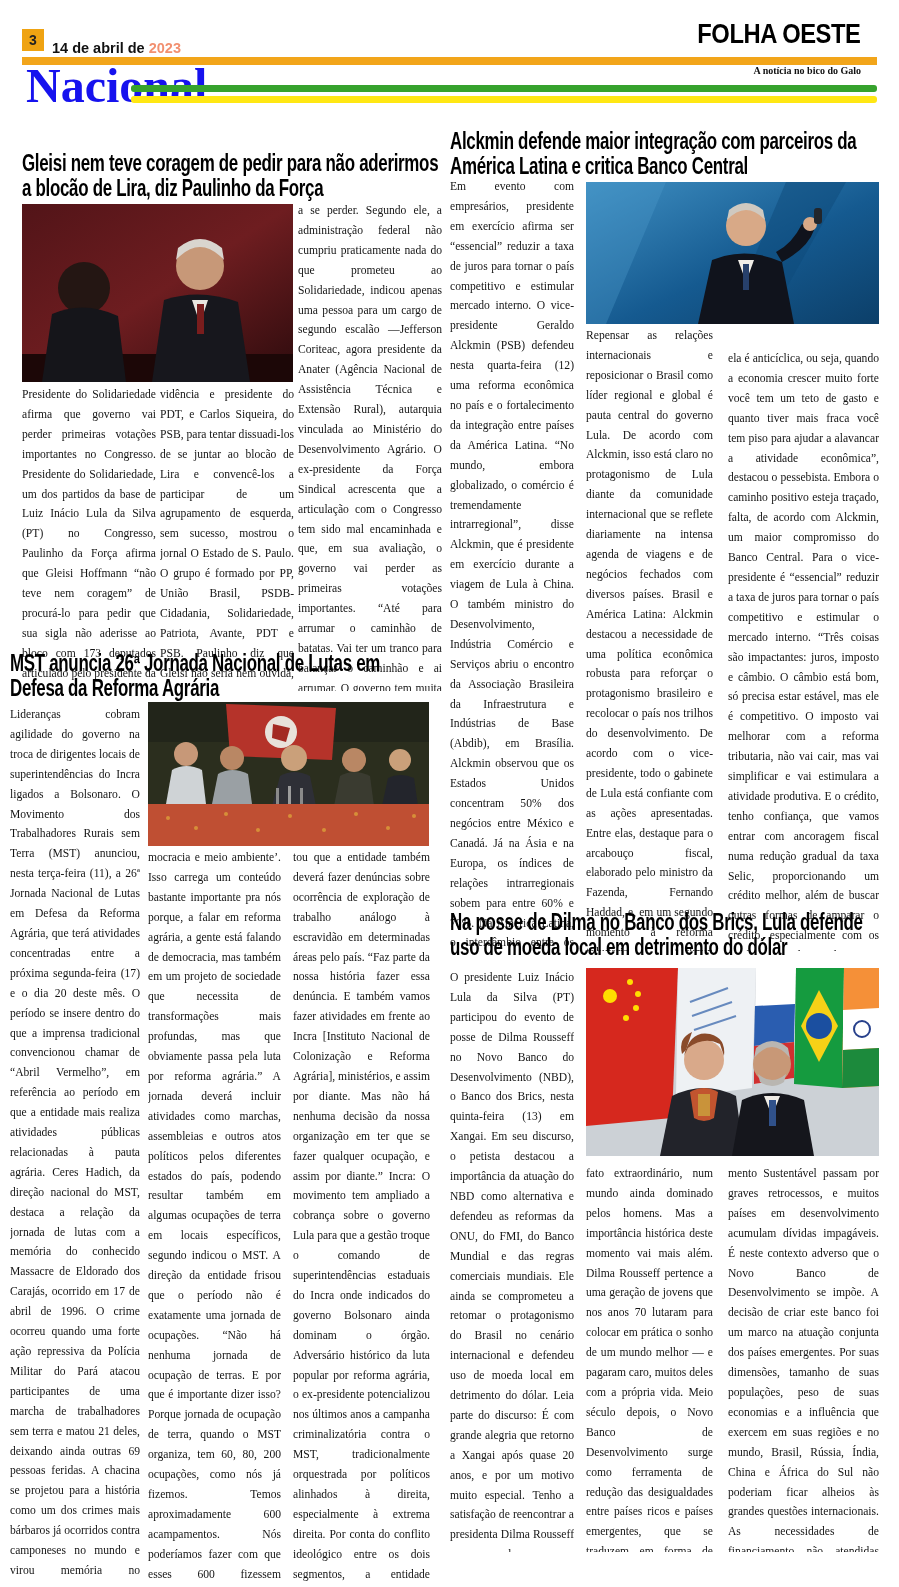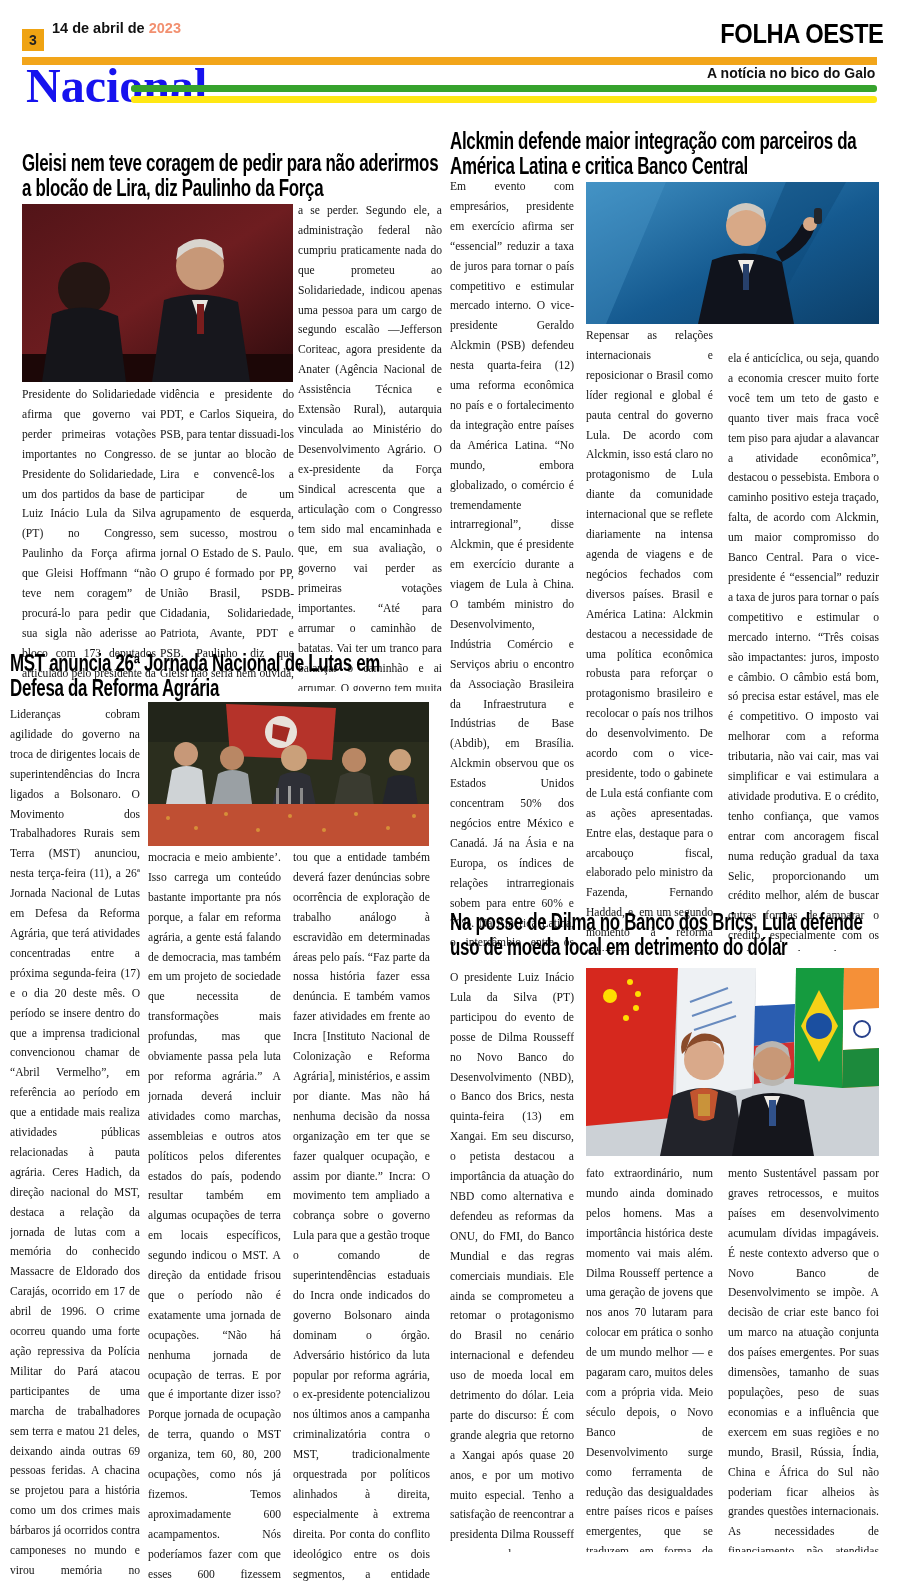--- a/index.html
+++ b/index.html
@@ -3,29 +3,29 @@
 <meta charset="utf-8">
 <style>
   html,body{margin:0;padding:0;background:#e8e8e8;}
   #page{position:relative;width:899px;height:1587px;background:#ffffff;margin:0 auto;
         font-family:"Liberation Serif",serif;color:#141414;overflow:hidden;}
 
   
   .pagenum{position:absolute;left:22px;top:29px;width:22px;height:22px;background:#efa312;
            display:flex;align-items:center;justify-content:center;
            font-family:"Liberation Sans",sans-serif;font-weight:bold;font-size:14px;color:#222;}
-  .dateline{position:absolute;left:52px;top:20px;font-family:"Liberation Sans",sans-serif;
+  .dateline{position:absolute;left:52px;top:40px;font-family:"Liberation Sans",sans-serif;
             font-weight:bold;font-size:14.5px;color:#111;white-space:nowrap;}
   .dateline .year{color:#f29070;}
-  .masthead{position:absolute;right:15px;top:21px;text-align:center;}
+  .masthead{position:absolute;right:38px;top:21px;text-align:right;}
   .masthead .mtitle{display:block;font-family:"Liberation Sans",sans-serif;font-weight:bold;
                     font-size:27px;line-height:1;letter-spacing:-0.5px;color:#000;
                     transform:scaleX(0.88);transform-origin:right top;}
-  .masthead .mtag{display:block;font-family:Liberation Sans, sans-serif;font-weight:bold;
-                  font-size:14px;color:#111;margin-top:17px;}
+  .masthead .mtag{display:block;font-family:Liberation Serif, serif;font-weight:bold;
+                  font-size:10px;color:#111;margin-top:17px;}
   .topbar{position:absolute;left:22px;top:57px;width:855px;height:8px;background:#f2a51a;}
 
   .section-title{position:absolute;left:26px;top:62px;font-family:"Liberation Serif",serif;
                  font-weight:bold;font-size:48px;line-height:1;color:#1612ee;}
   .stripe-green{position:absolute;left:131px;top:85px;width:746px;height:7px;background:#36a22d;border-radius:3px;}
   .stripe-yellow{position:absolute;left:131px;top:96px;width:746px;height:7px;background:#ffe713;border-radius:3px;}
 
   
   .article{position:absolute;overflow:hidden;}
   .a1{left:22px;top:115px;width:420px;height:540px;margin-top:36px;}

